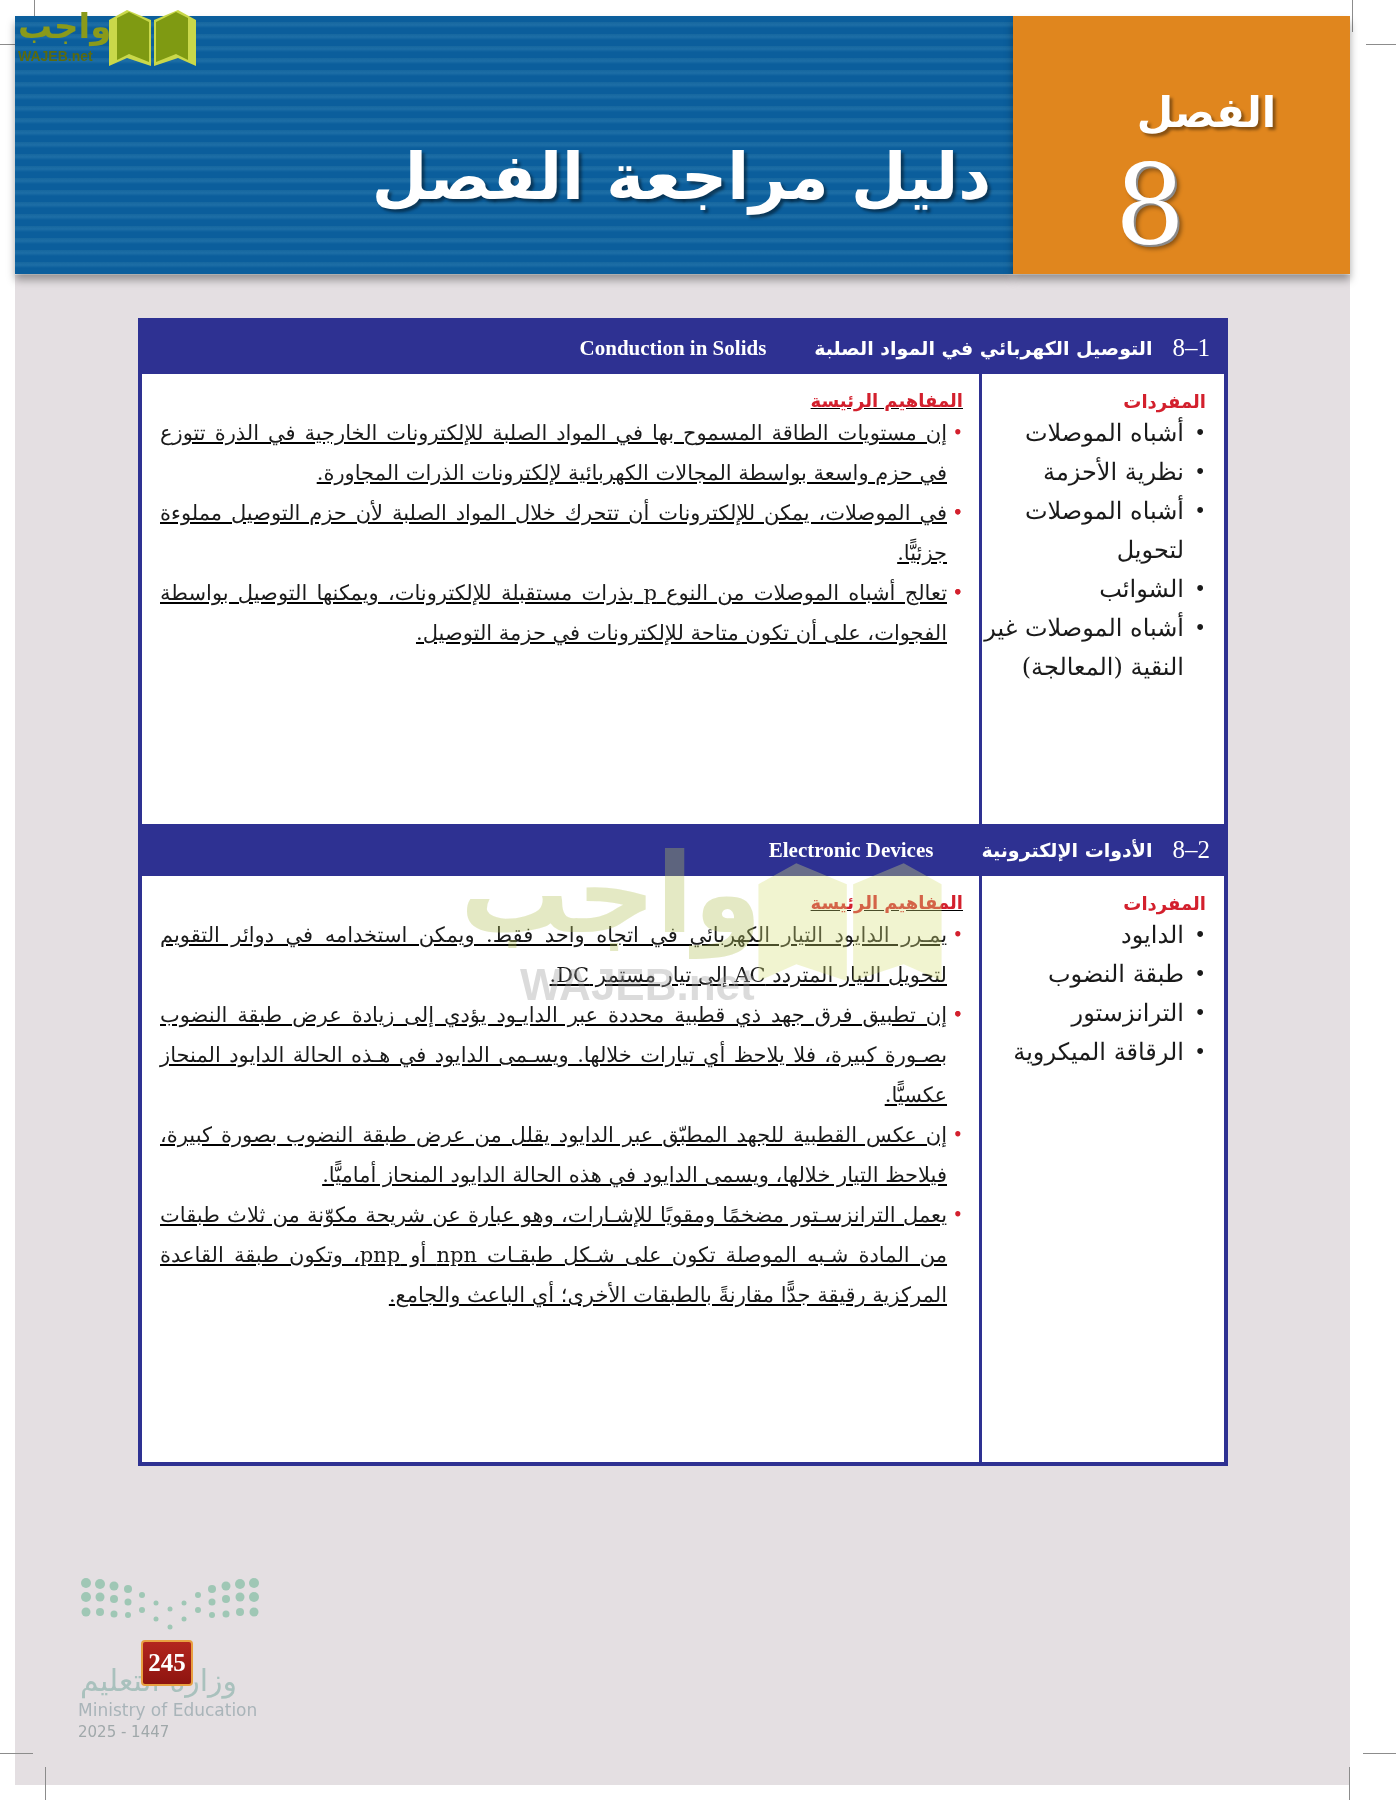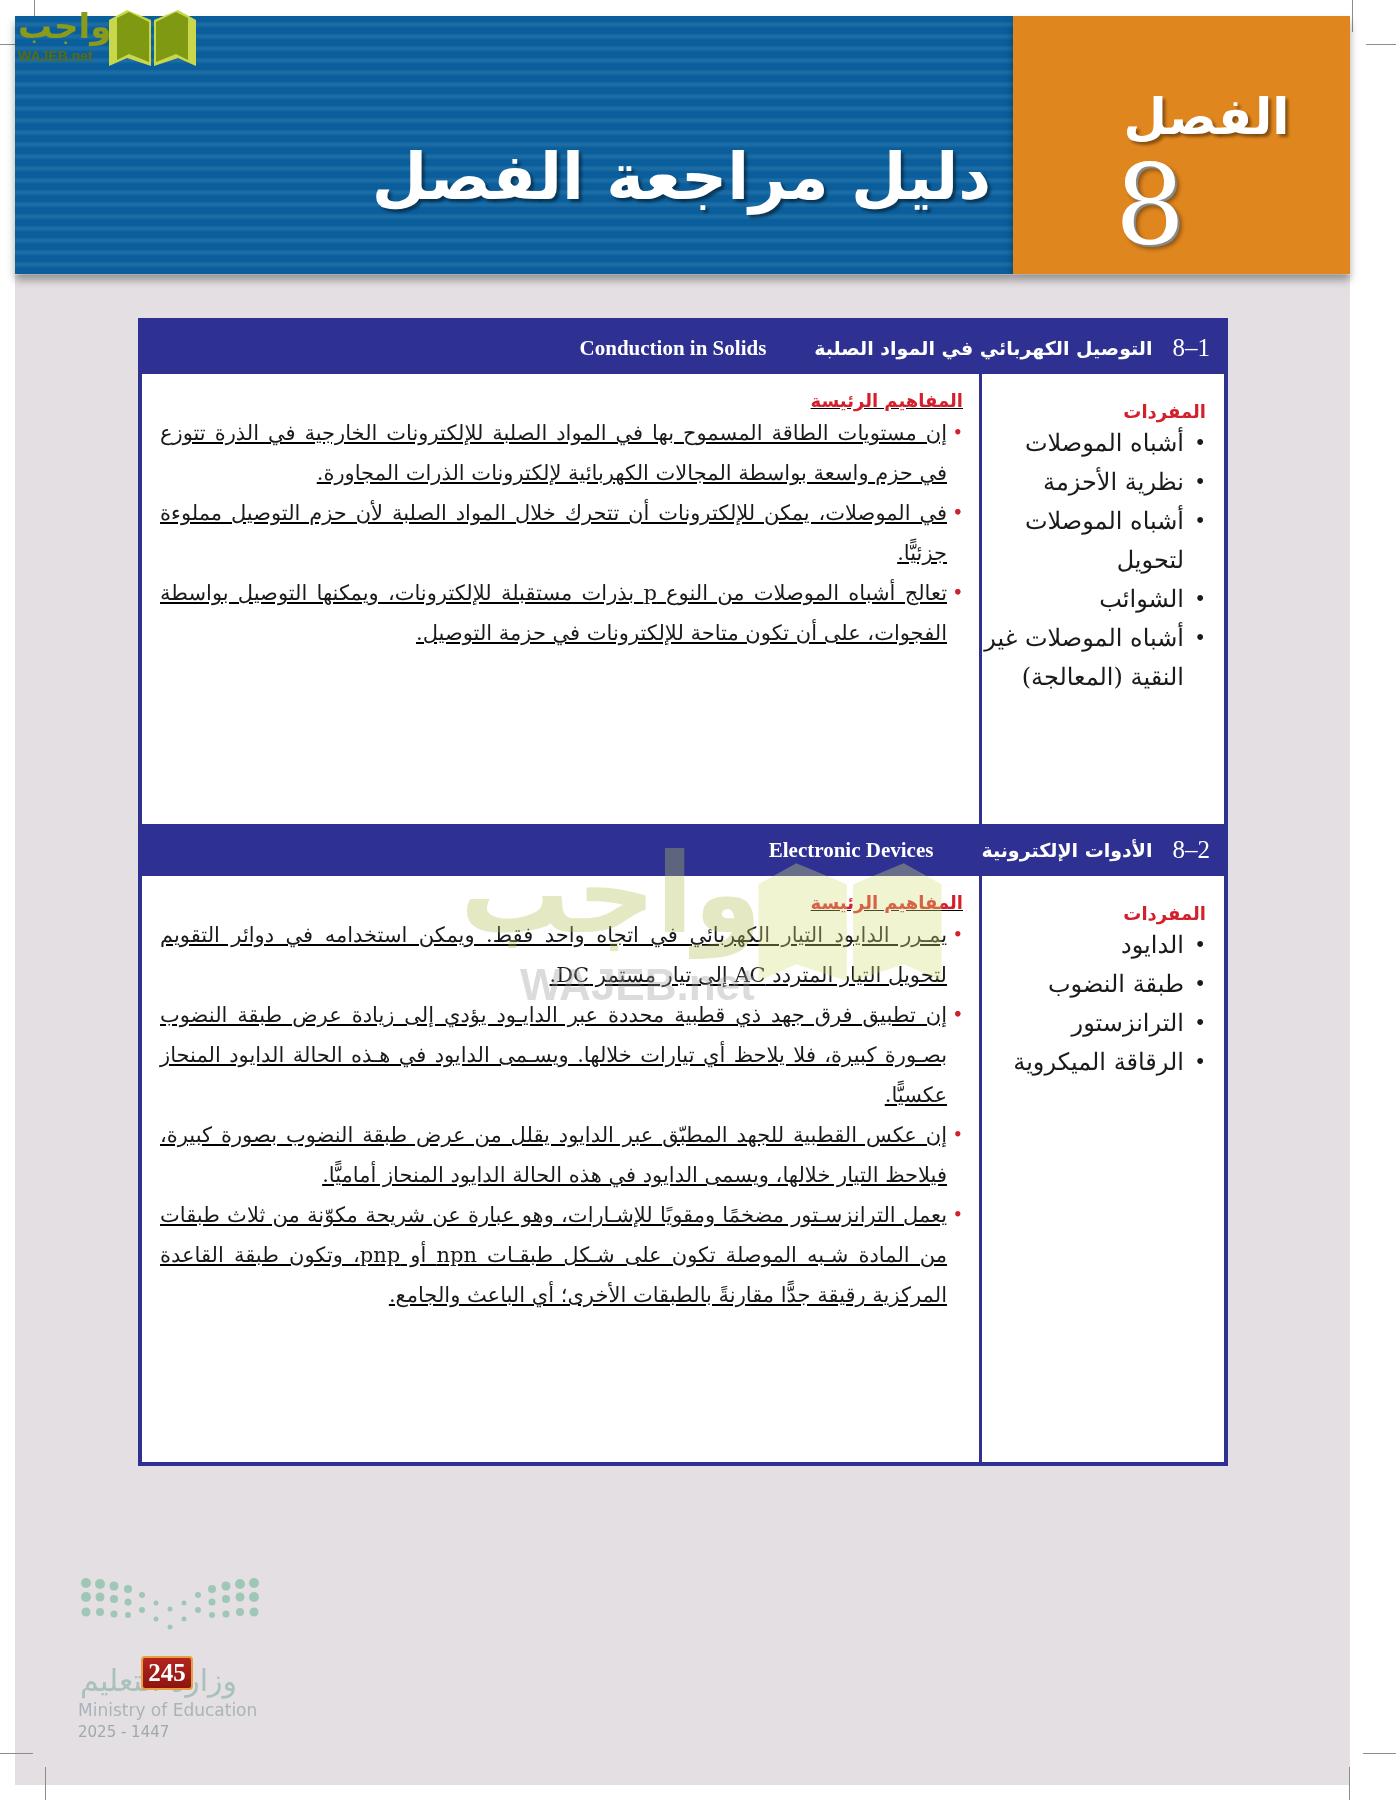--- a/index.html
+++ b/index.html
@@ -26,21 +26,21 @@
   .banner-title {
     position: absolute; right: 405px; top: 140px;
     direction: rtl; color: #ffffff; font-family: "DejaVu Sans", sans-serif;
     font-weight: bold; font-size: 64px; letter-spacing: 0px;
     text-shadow: 3px 3px 3px rgba(0,0,0,0.45);
     white-space: nowrap;
   }
   .chapter-word {
     position: absolute; left: 1013px; width: 337px; top: 88px; text-align: center;
     padding-left: 50px; box-sizing: border-box;
-    direction: rtl; color: #ffffff; font-weight: bold; font-size: 50px;
+    direction: rtl; color: #ffffff; font-weight: bold; font-size: 42px;
     text-shadow: 3px 3px 3px rgba(0,0,0,0.4);
   }
   .chapter-num {
     position: absolute; left: 1080px; width: 140px; top: 150px; text-align: center;
     color: #ffffff; font-family: "DejaVu Serif", serif; font-size: 110px; line-height: 110px;
     text-shadow: 2px 2px 0 #8a8a8a, 4px 4px 4px rgba(0,0,0,0.4);
   }
   .logo {
     position: absolute; left: 10px; top: 6px; width: 180px; height: 62px;
   }
@@ -68,21 +68,21 @@
     direction: ltr; unicode-bidi: isolate;
   }
   .section-title-ar { font-size: 19px; font-weight: bold; }
   .section-title-en {
     font-family: "Liberation Serif", serif; font-size: 21px; font-weight: bold;
     margin-right: 48px; direction: ltr; unicode-bidi: isolate;
   }
   .section-body { display: flex; direction: rtl; }
   .vocab-col {
     width: 245px; border-left: 3px solid #2e3192; box-sizing: border-box;
-    padding: 27px 18px 0 0;
+    padding: 17px 18px 0 0;
   }
   .concepts-col { flex: 1; padding: 16px 16px 20px 18px; box-sizing: border-box; text-decoration: underline; }
   .col-heading {
     color: #d3202d; font-weight: bold; font-size: 18px; margin-bottom: 2px;
   }
   .vocab-list { list-style: none; margin: 0; padding: 0; }
   .vocab-list li {
     font-family: "DejaVu Serif", serif; font-size: 24px; line-height: 39px; color: #1a1a1a;
     position: relative; padding-right: 22px;
   }
@@ -122,25 +122,25 @@
   }
   .ministry-en {
     position: absolute; left: 8px; top: 125px; font-size: 17px; color: #a9b4b9;
     font-family: "DejaVu Sans", sans-serif;
   }
   .ministry-year {
     position: absolute; left: 8px; top: 148px; font-size: 15px; color: #a0a8aa;
     font-family: "DejaVu Sans", sans-serif;
   }
   .page-number {
-    position: absolute; left: 141px; top: 1640px; width: 52px; height: 34px;
+    position: absolute; left: 141px; top: 1640px; width: 52px; height: 46px;
     background: linear-gradient(180deg, #b3261e, #8e1410);
     border: 2px solid #e8a040; border-radius: 4px; box-sizing: border-box;
     color: #ffffff; font-family: "Liberation Serif", serif; font-weight: bold;
-    font-size: 25px; display: flex; align-items: center; justify-content: center; margin-top: 16px;
+    font-size: 25px; display: flex; align-items: center; justify-content: center;
   }
 </style>
 </head>
 <body>
 
 <div class="page-bg"></div>
 <div class="crop-mark" style="left:0;top:44px;width:24px;height:1px;"></div>
 <div class="crop-mark" style="left:34px;top:0;width:1px;height:34px;"></div>
 <div class="crop-mark" style="left:1366px;top:44px;width:30px;height:1px;"></div>
 <div class="crop-mark" style="left:1352px;top:0;width:1px;height:32px;"></div>

